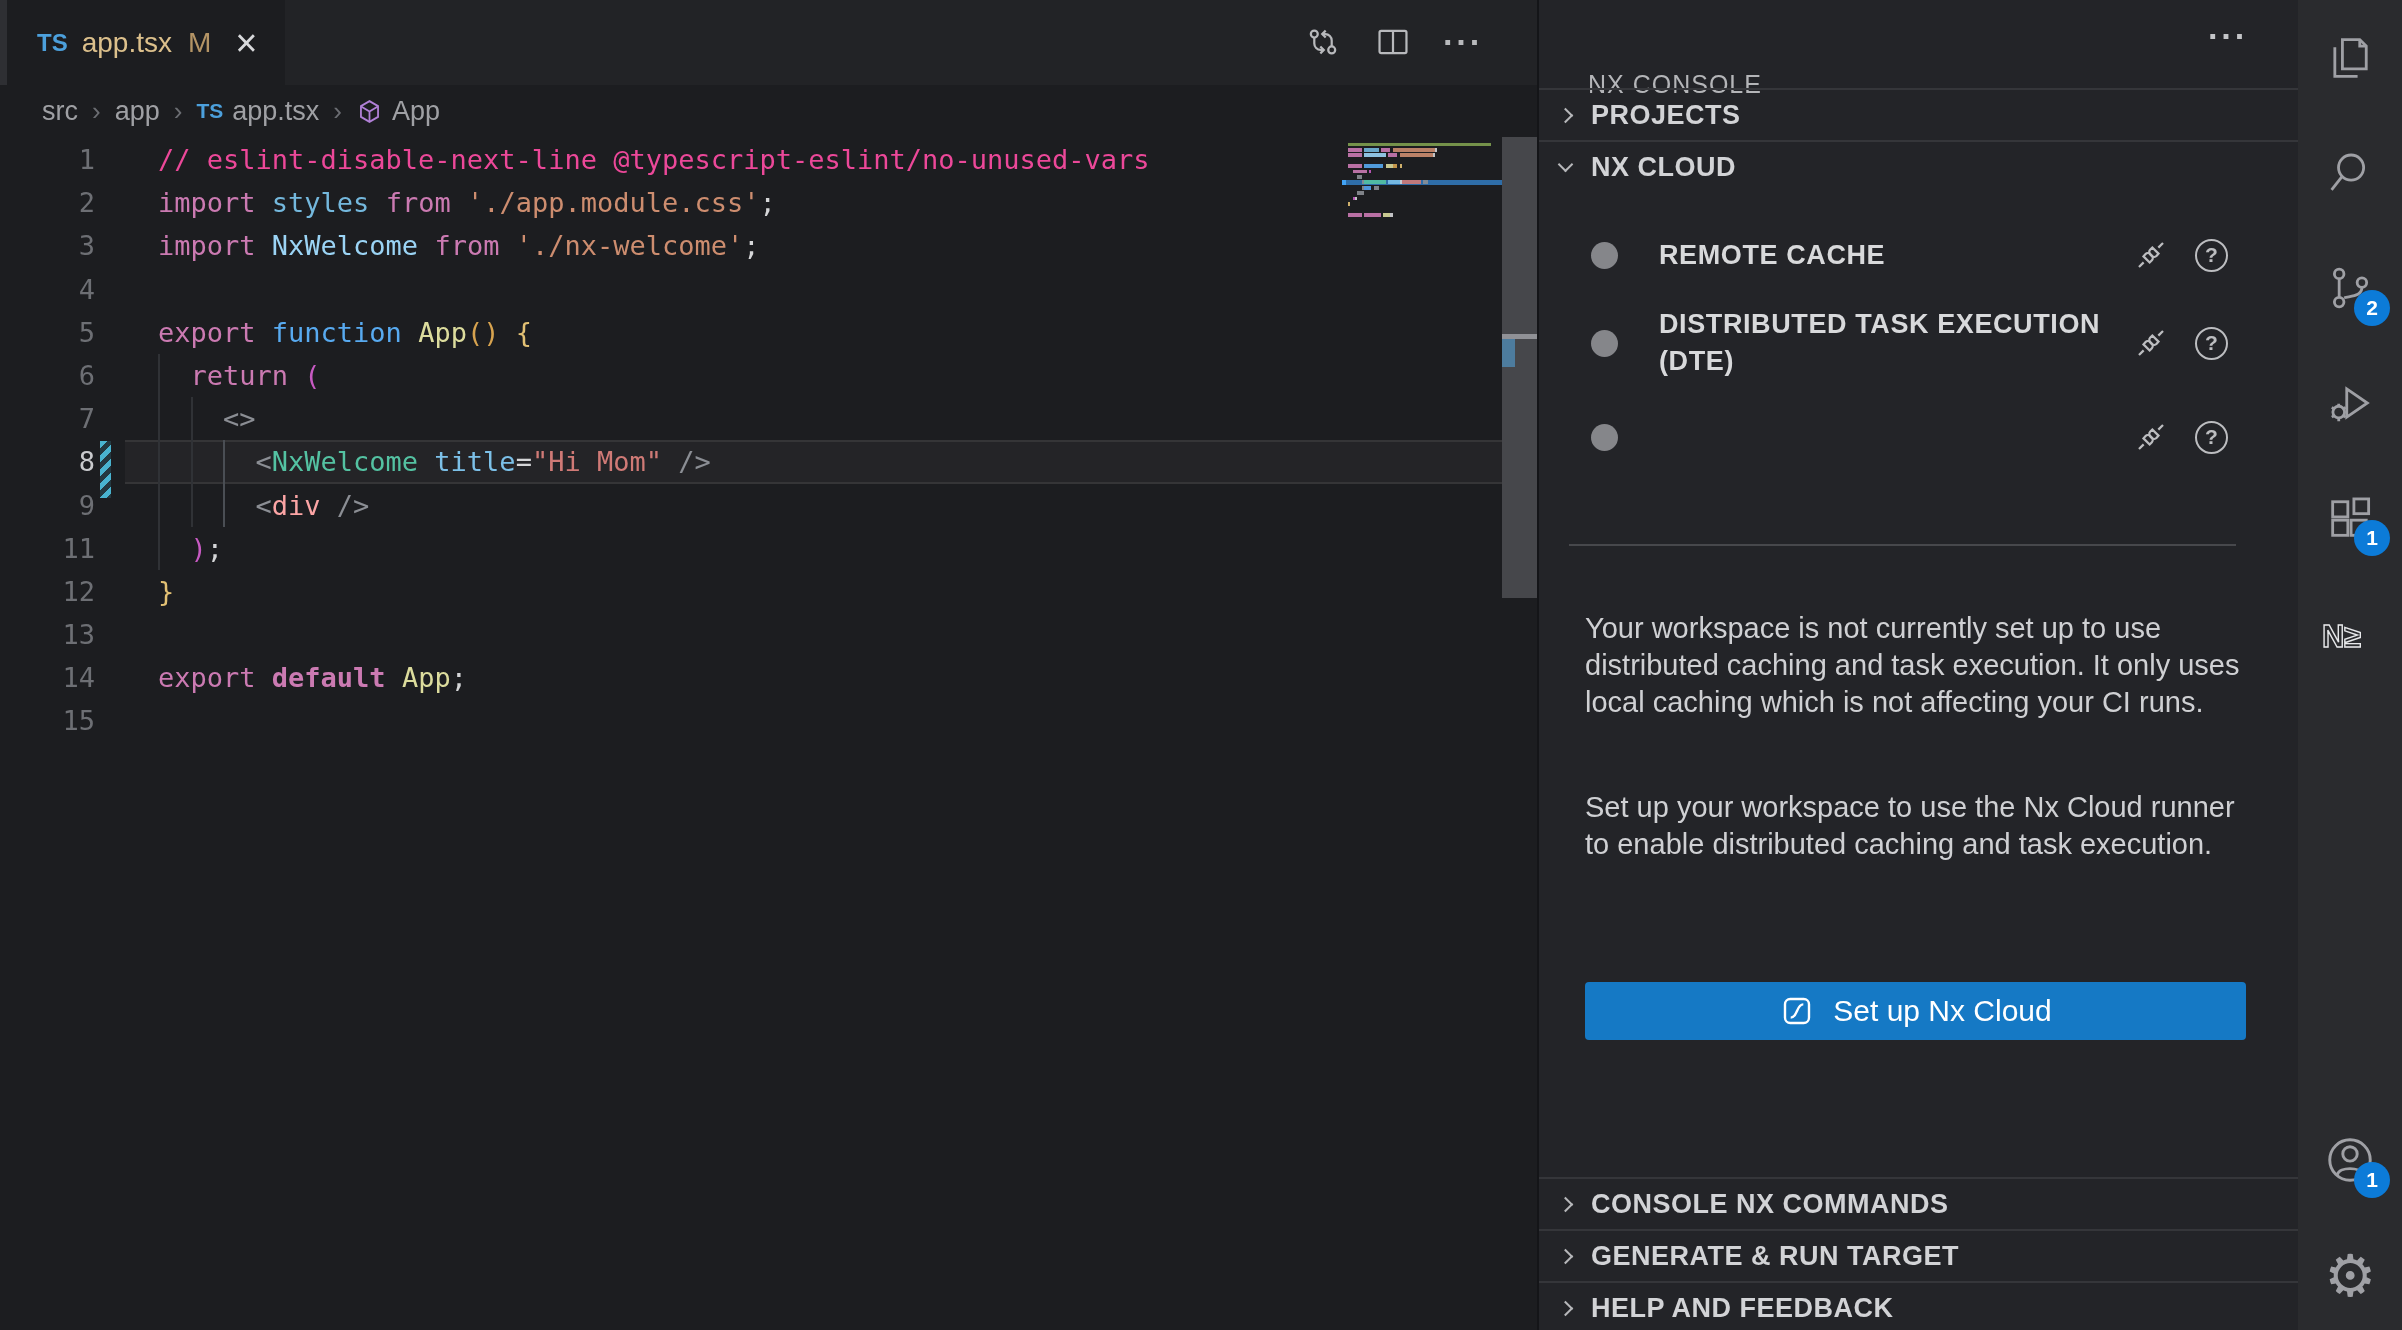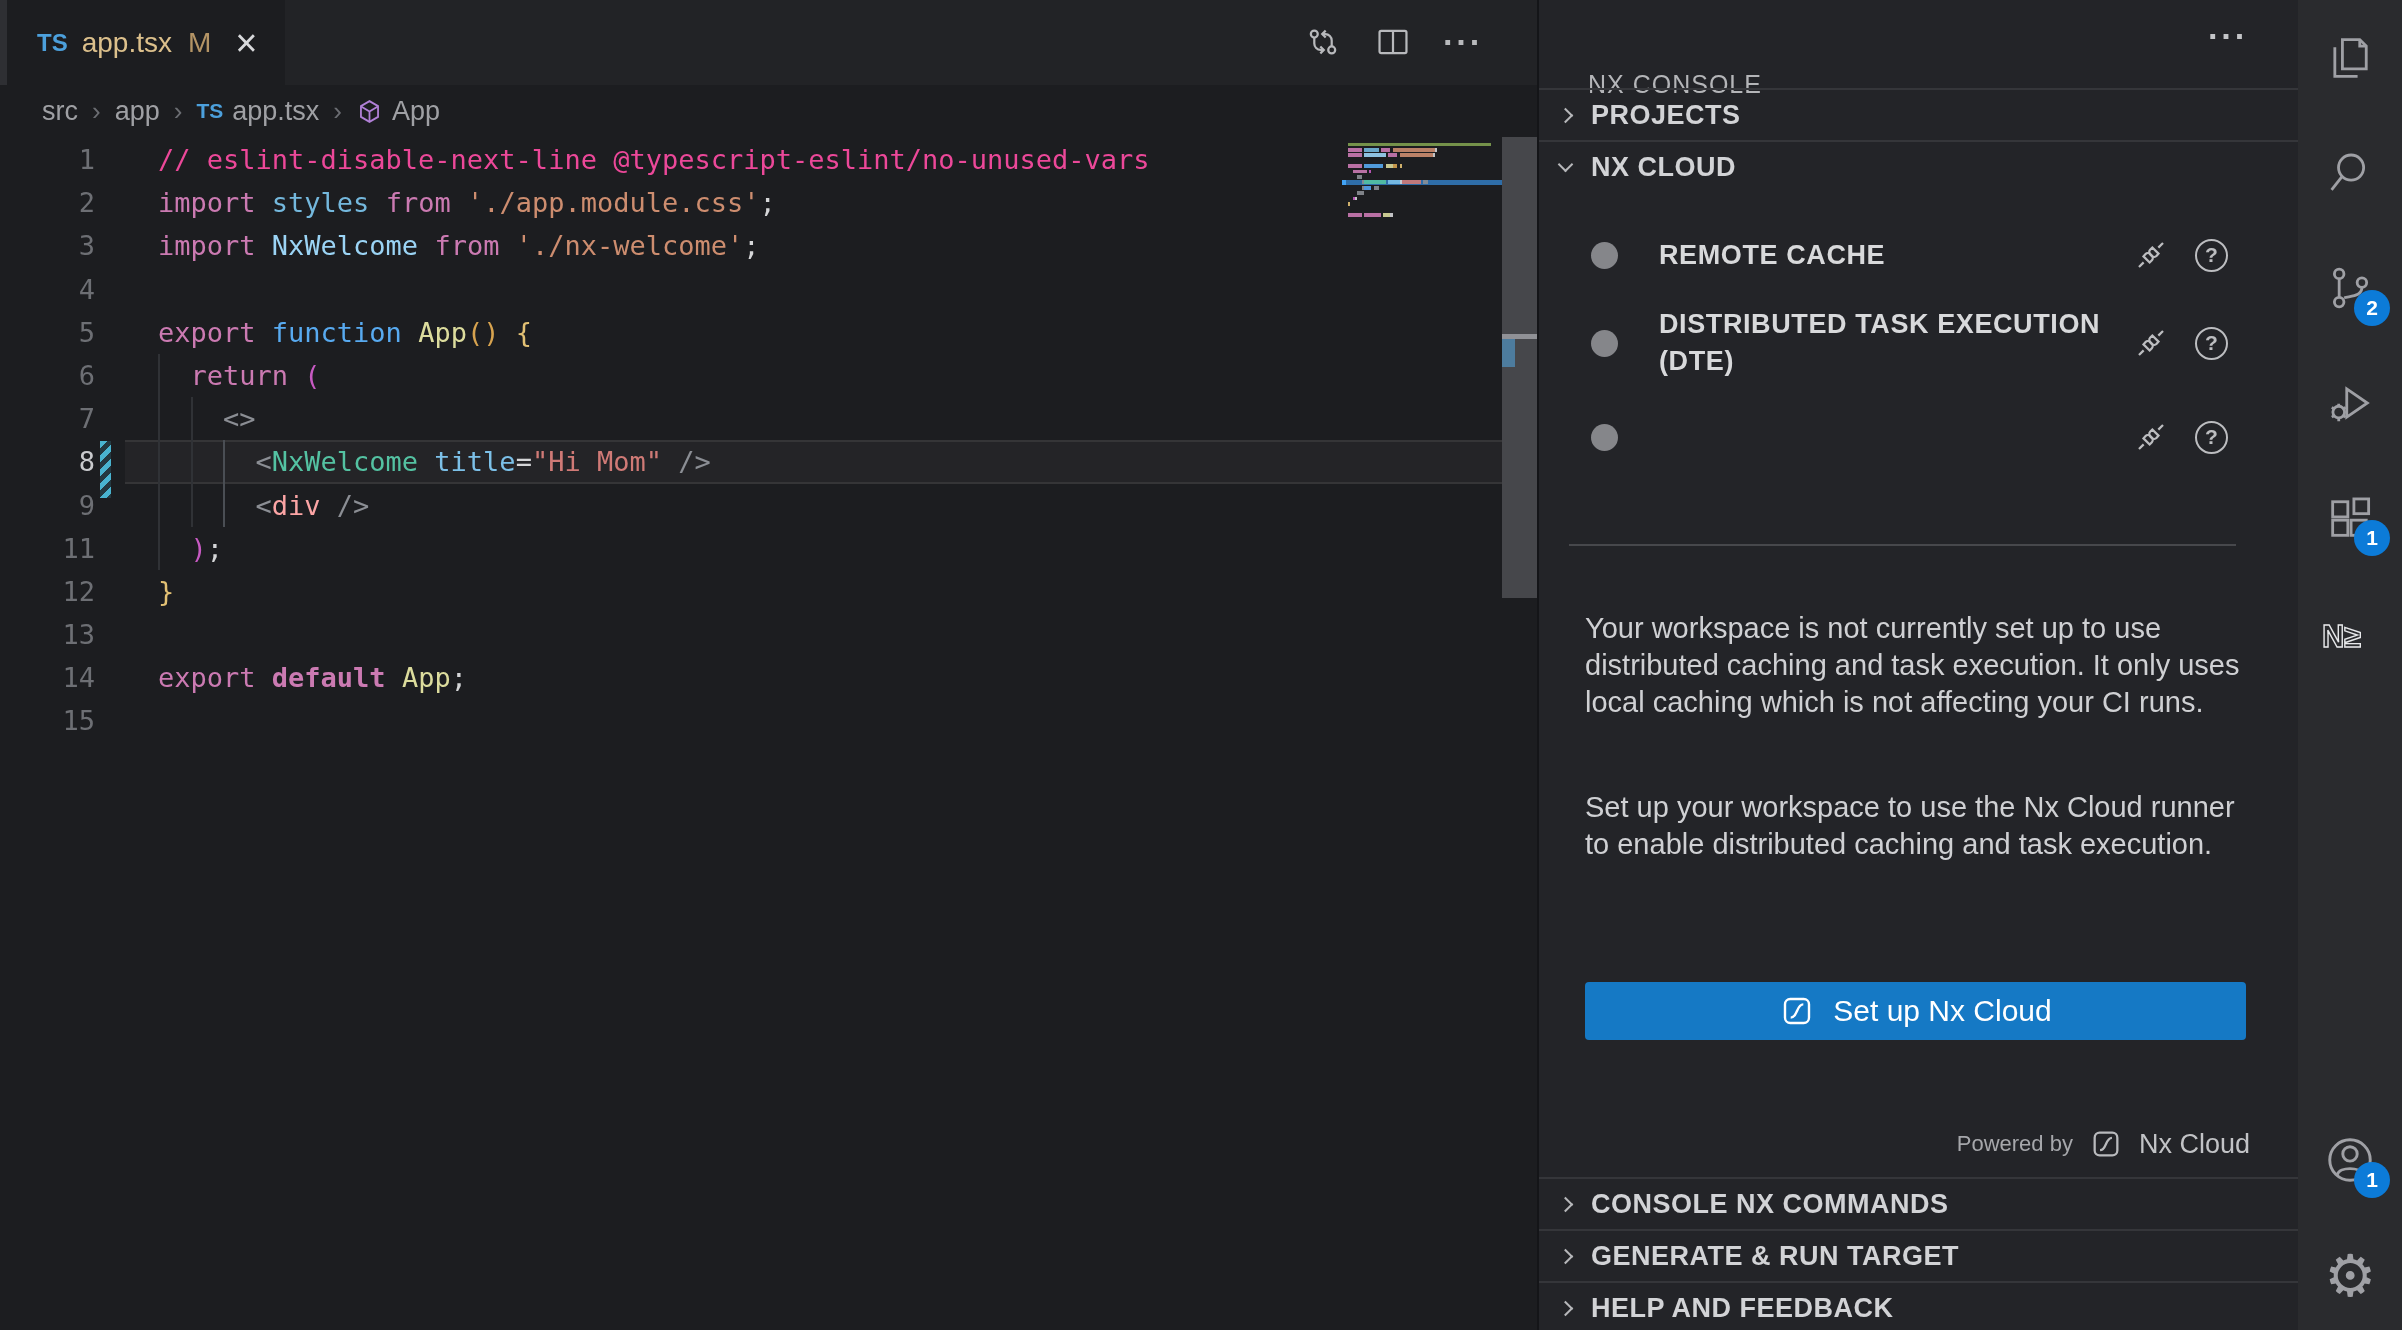--- a/index.html
+++ b/index.html
@@ -319,28 +319,20 @@
     <p id="paragraph-2" class="panel-paragraph">Set up your workspace to use the Nx Cloud runner to enable distributed caching and task execution.</p>
 
     <button id="setup-button">
       <svg width="36" height="36" viewBox="0 0 24 24" fill="none" stroke="#ffffff" stroke-width="1.6">
         <rect x="4" y="4" width="16" height="16" rx="3.5"></rect>
         <path d="M7.8 16.4c4.8 0 3.6-8.8 8.4-8.8"></path>
       </svg>
       <span>Set up Nx Cloud</span>
     </button>
 
-    <div id="powered-row">
-      <span id="powered-prefix">Powered by</span>
-      <svg width="34" height="34" viewBox="0 0 24 24" fill="none" stroke="currentColor" stroke-width="1.6">
-        <rect x="4" y="4" width="16" height="16" rx="3.5"></rect>
-        <path d="M7.8 16.4c4.8 0 3.6-8.8 8.4-8.8"></path>
-      </svg>
-      <span id="powered-brand">Nx Cloud</span>
-    </div>
 
     <div id="bottom-sections">
         <div class="section-row">
           <span class="chev right"></span>
           <span class="section-label">CONSOLE NX COMMANDS</span>
         </div>
         <div class="section-row">
           <span class="chev right"></span>
           <span class="section-label">GENERATE &amp; RUN TARGET</span>
         </div>

